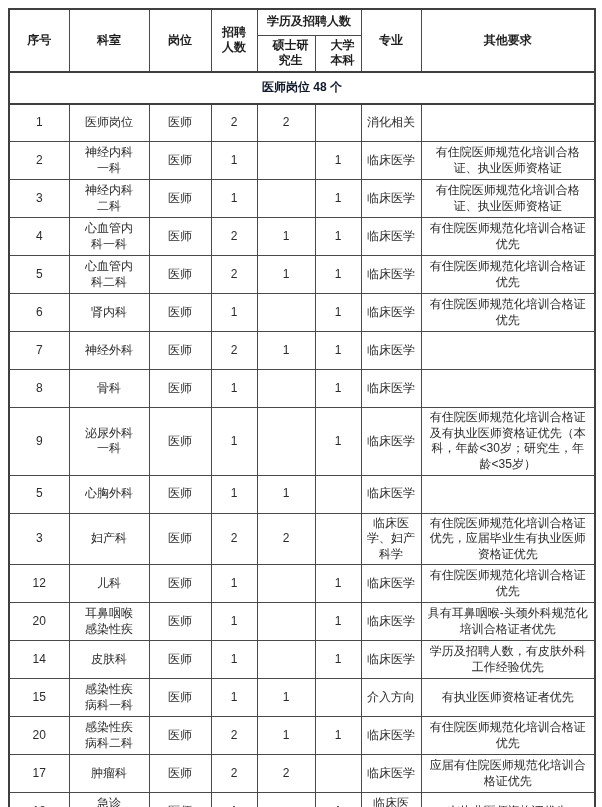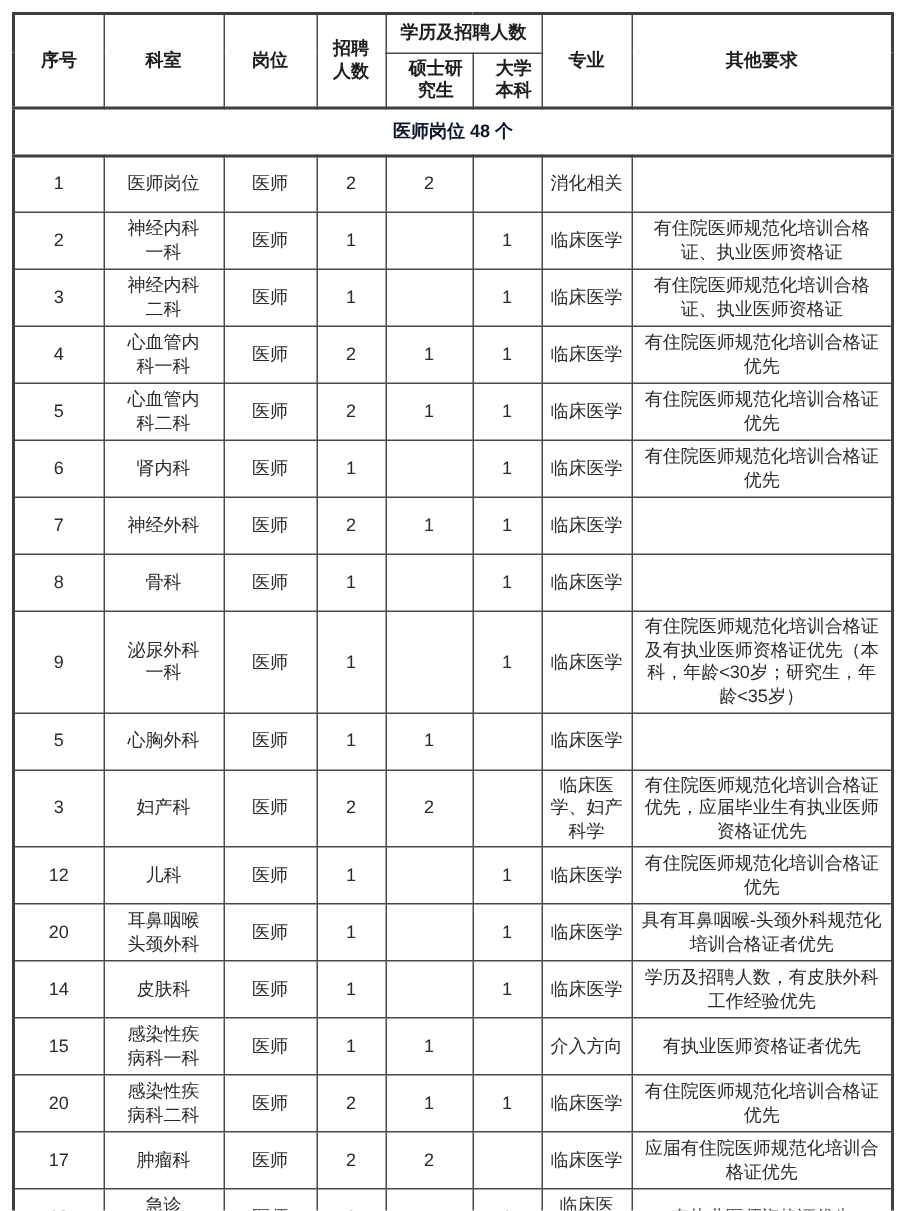--- a/index.html
+++ b/index.html
@@ -206,21 +206,21 @@
     <td class="col-post">医师</td>
     <td class="col-count">1</td>
     <td class="col-master"></td>
     <td class="col-bachelor">1</td>
     <td class="col-major">临床医学</td>
     <td class="col-other">有住院医师规范化培训合格证优先</td>
   </tr>
         <tr>
     <td class="col-seq">20</td>
     <td class="col-dept">耳鼻咽喉
-头颈外科</td>
+感染性疾</td>
     <td class="col-post">医师</td>
     <td class="col-count">1</td>
     <td class="col-master"></td>
     <td class="col-bachelor">1</td>
     <td class="col-major">临床医学</td>
     <td class="col-other">具有耳鼻咽喉-头颈外科规范化培训合格证者优先</td>
   </tr>
         <tr>
     <td class="col-seq">14</td>
     <td class="col-dept">皮肤科</td>

